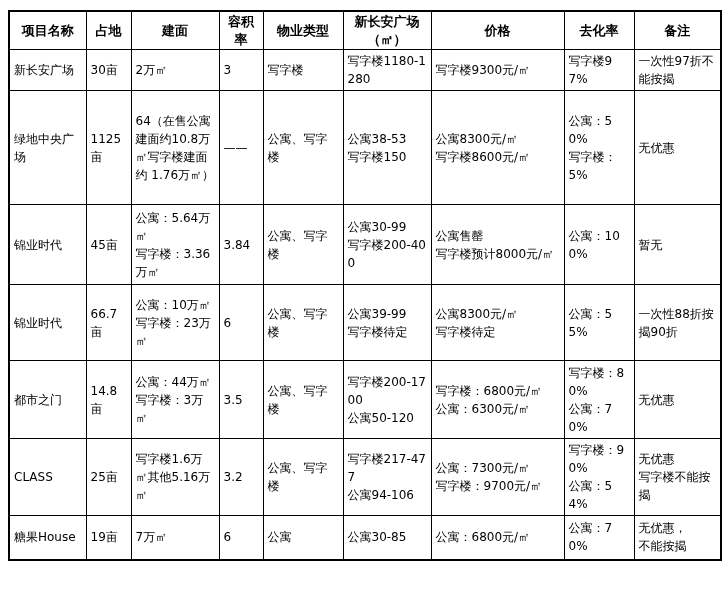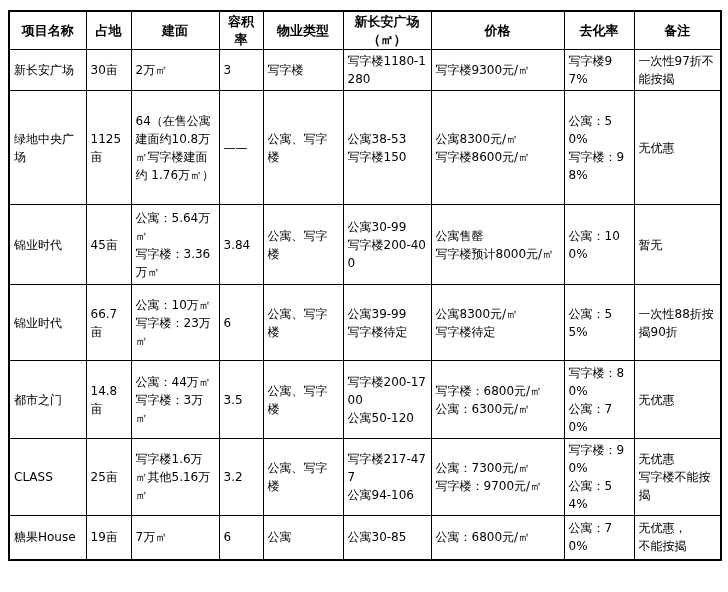--- a/index.html
+++ b/index.html
@@ -95,21 +95,21 @@
           <td>绿地中央广场</td>
           <td>1125亩</td>
           <td>64（在售公寓建面约10.8万㎡写字楼建面约 1.76万㎡）</td>
           <td>——</td>
           <td>公寓、写字楼</td>
           <td>公寓38-53
 写字楼150</td>
           <td>公寓8300元/㎡
 写字楼8600元/㎡</td>
           <td>公寓：50%
-写字楼：98%</td>
+写字楼：5%</td>
           <td>无优惠</td>
         </tr>
         <tr style="height: 80px;">
           <td>锦业时代</td>
           <td>45亩</td>
           <td>公寓：5.64万㎡
 写字楼：3.36万㎡</td>
           <td>3.84</td>
           <td>公寓、写字楼</td>
           <td>公寓30-99

